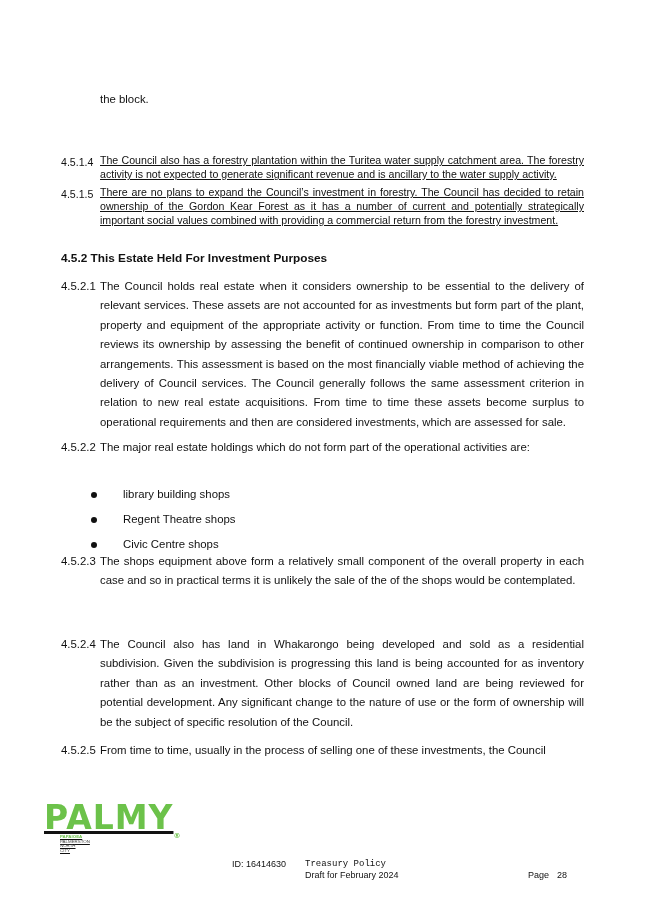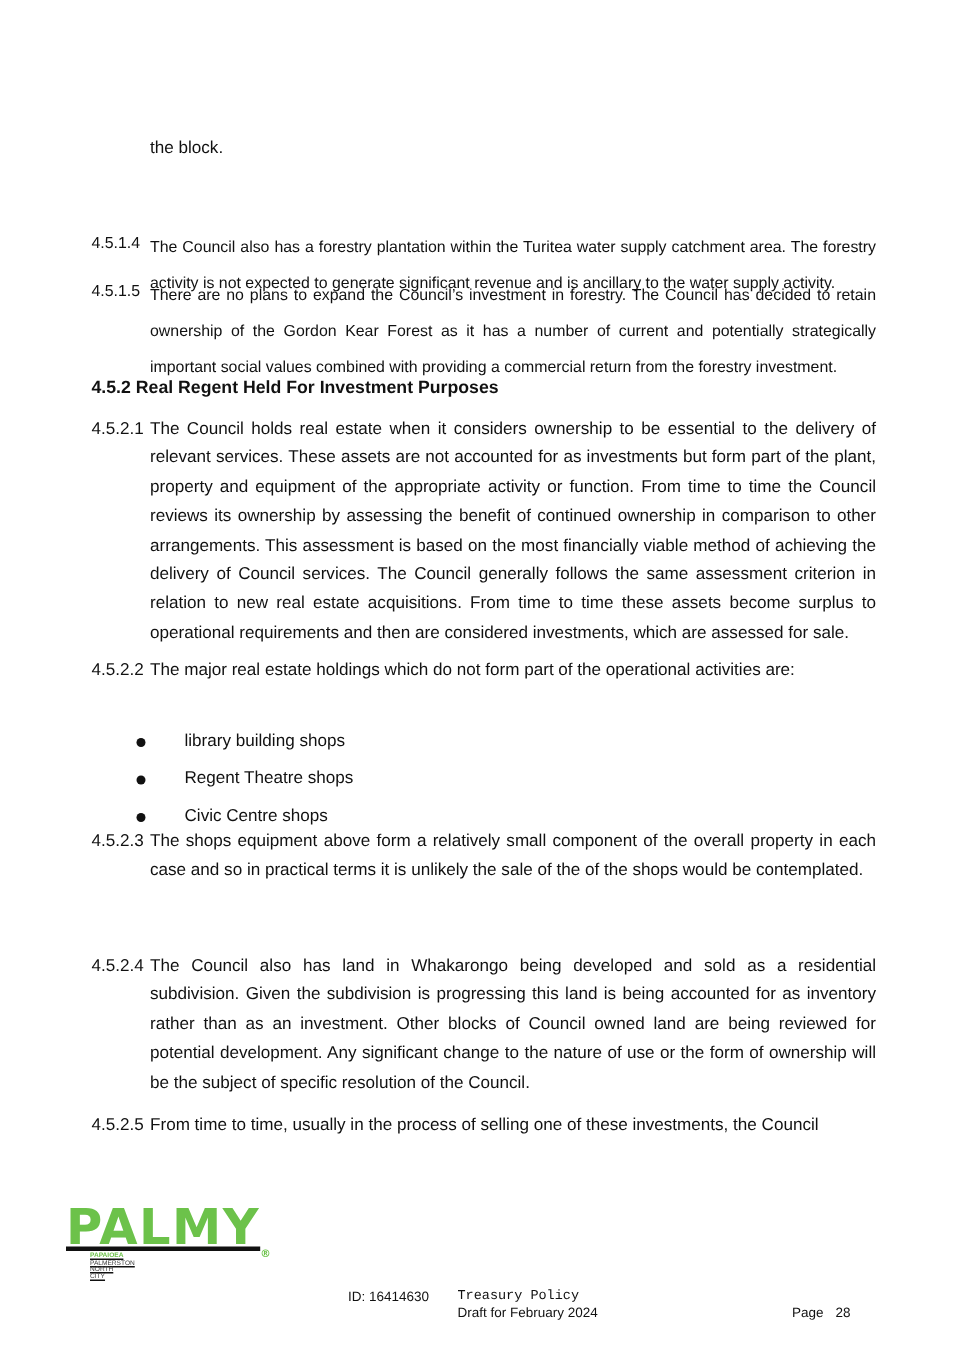--- a/index.html
+++ b/index.html
@@ -9,21 +9,21 @@
   .para { position:absolute; left:61px; width:523px; font-size:11.4px; line-height:19.4px;
           text-align:justify; }
   .para .num { position:absolute; left:0; top:0; }
   .para .body { margin-left:39px; display:block; }
   .cont { position:absolute; left:100px; font-size:11.4px; line-height:19.4px; }
   .heading { position:absolute; left:61px; font-size:11.8px; font-weight:bold; line-height:19px; }
   .bullet { position:absolute; left:91px; font-size:11.4px; line-height:19px; }
   .bullet .dot { display:inline-block; width:6px; height:6px; border-radius:50%; background:#111;
                  position:absolute; left:0; top:7px; }
   .bullet .text { position:absolute; left:32px; white-space:nowrap; }
-  .small-para .body { font-size:10.6px; line-height:24px; }
+  .small-para .body { font-size:10.6px; line-height:14px;text-decoration:underline; }
   .small-para { font-size:10.6px; line-height:18px; }
   .logo { position:absolute; left:44px; top:803px;text-decoration:underline; }
   .logo-word { font-family:"DejaVu Sans", sans-serif; font-weight:bold; font-size:33px; color:#6cc24a;
                letter-spacing:1px; line-height:30px; }
   .logo-sub { font-size:4.4px; line-height:4.6px; color:#444; margin-left:16px; margin-top:2px; }
   .logo-sub .maori { color:#6cc24a; font-weight:bold; }
   .reg { font-size:7px; vertical-align:top; position:relative; top:18px; color:#6cc24a; }
   .footer { position:absolute; font-size:9px; line-height:11px; color:#111;margin-top:16px; }
 </style>
 </head>
@@ -36,21 +36,21 @@
   <div class="para small-para" style="top:121px;margin-top:32px;">
     <span class="num">4.5.1.4</span>
     <span class="body">The Council also has a forestry plantation within the Turitea water supply catchment area.  The forestry activity is not expected to generate significant revenue and is ancillary to the water supply activity.</span>
   </div>
 
   <div class="para small-para" style="top:185px;">
     <span class="num">4.5.1.5</span>
     <span class="body">There are no plans to expand the Council’s investment in forestry.  The Council has decided to retain ownership of the Gordon Kear Forest as it has a number of current and potentially strategically important social values combined with providing a commercial return from the forestry investment.</span>
   </div>
 
-  <div class="heading" style="top:249px;">4.5.2 Real Regent Held For Investment Purposes</div>
+  <div class="heading" style="top:249px;">4.5.2 This Estate Held For Investment Purposes</div>
 
   <div class="para" style="top:277px;">
     <span class="num">4.5.2.1</span>
     <span class="body">The Council holds real estate when it considers ownership to be essential to the delivery of relevant services.  These assets are not accounted for as investments but form part of the plant, property and equipment of the appropriate activity or function.  From time to time the Council reviews its ownership by assessing the benefit of continued ownership in comparison to other arrangements.  This assessment is based on the most financially viable method of achieving the delivery of Council services.  The Council generally follows the same assessment criterion in relation to new real estate acquisitions.  From time to time these assets become surplus to operational requirements and then are considered investments, which are assessed for sale.</span>
   </div>
 
   <div class="para" style="top:438px;">
     <span class="num">4.5.2.2</span>
     <span class="body">The major real estate holdings which do not form part of the operational activities are:</span>
   </div>

